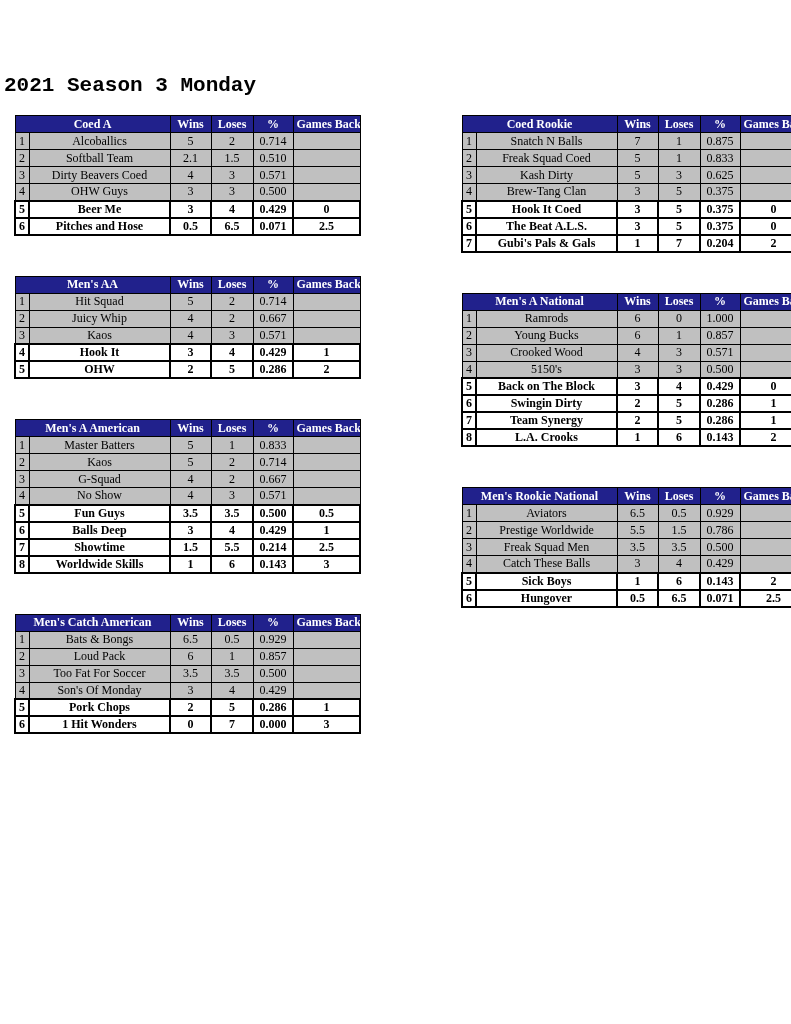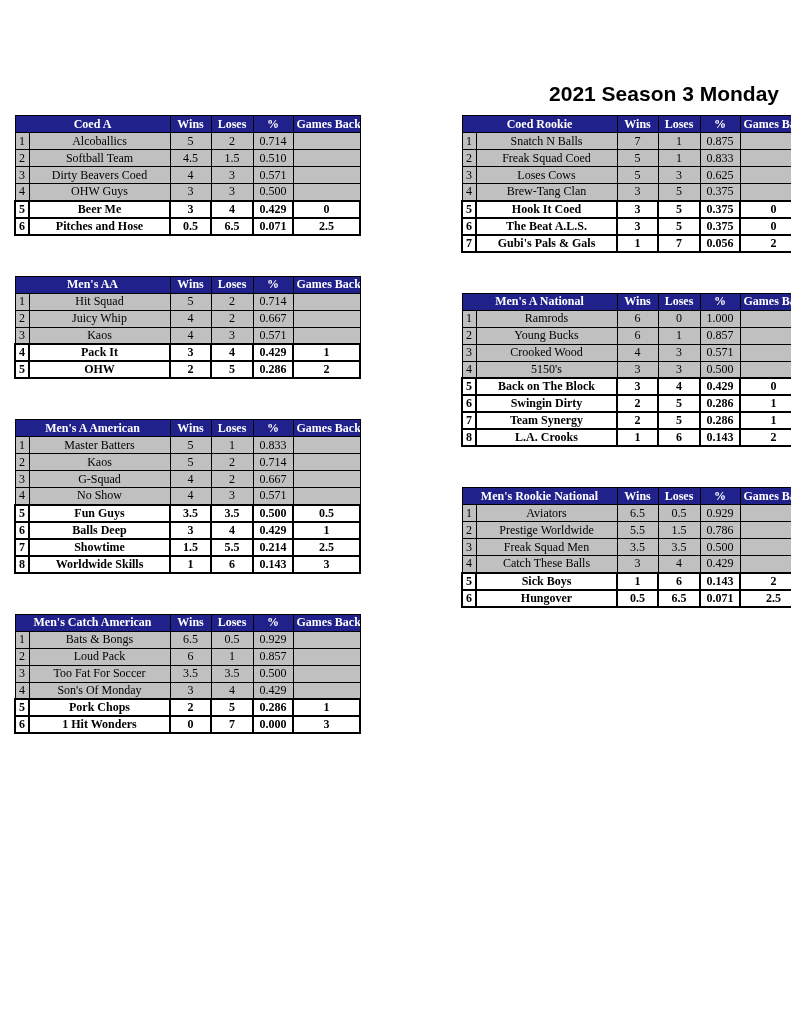--- a/index.html
+++ b/index.html
@@ -18,25 +18,25 @@
     background: #ffffff;
     font-family: "Liberation Serif", serif;
     color: #000000;
     overflow: hidden;
   }
   .title {
     position: absolute;
     top: 70px;
     left: 0;
     right: 0;
-    margin: 12px;
-    text-align: right;
+    margin: 4px;
+    text-align: left;
     font-size: 21px;
     font-weight: bold;
-    font-family: Liberation Sans, sans-serif;
+    font-family: Liberation Mono, monospace;
   }
   .columns {
     position: absolute;
     top: 115px;
     left: 14px;
     display: flex;
     gap: 102px;
     align-items: flex-start;
   }
   .col { width: 345px; }
@@ -98,21 +98,21 @@
               <td class="cell-rank">1</td>
               <td class="cell-team">Alcoballics</td>
               <td class="cell-wins">5</td>
               <td class="cell-loses">2</td>
               <td class="cell-pct">0.714</td>
               <td class="cell-gb"></td>
             </tr>
             <tr class="row-gray">
               <td class="cell-rank">2</td>
               <td class="cell-team">Softball Team</td>
-              <td class="cell-wins">4.5</td>
+              <td class="cell-wins">2.1</td>
               <td class="cell-loses">1.5</td>
               <td class="cell-pct">0.510</td>
               <td class="cell-gb"></td>
             </tr>
             <tr class="row-gray">
               <td class="cell-rank">3</td>
               <td class="cell-team">Dirty Beavers Coed</td>
               <td class="cell-wins">4</td>
               <td class="cell-loses">3</td>
               <td class="cell-pct">0.571</td>
@@ -183,21 +183,21 @@
             <tr class="row-gray">
               <td class="cell-rank">3</td>
               <td class="cell-team">Kaos</td>
               <td class="cell-wins">4</td>
               <td class="cell-loses">3</td>
               <td class="cell-pct">0.571</td>
               <td class="cell-gb"></td>
             </tr>
             <tr class="row-bold">
               <td class="cell-rank">4</td>
-              <td class="cell-team">Pack It</td>
+              <td class="cell-team">Hook It</td>
               <td class="cell-wins">3</td>
               <td class="cell-loses">4</td>
               <td class="cell-pct">0.429</td>
               <td class="cell-gb">1</td>
             </tr>
             <tr class="row-bold">
               <td class="cell-rank">5</td>
               <td class="cell-team">OHW</td>
               <td class="cell-wins">2</td>
               <td class="cell-loses">5</td>
@@ -394,21 +394,21 @@
             <tr class="row-gray">
               <td class="cell-rank">2</td>
               <td class="cell-team">Freak Squad Coed</td>
               <td class="cell-wins">5</td>
               <td class="cell-loses">1</td>
               <td class="cell-pct">0.833</td>
               <td class="cell-gb"></td>
             </tr>
             <tr class="row-gray">
               <td class="cell-rank">3</td>
-              <td class="cell-team">Loses Cows</td>
+              <td class="cell-team">Kash Dirty</td>
               <td class="cell-wins">5</td>
               <td class="cell-loses">3</td>
               <td class="cell-pct">0.625</td>
               <td class="cell-gb"></td>
             </tr>
             <tr class="row-gray">
               <td class="cell-rank">4</td>
               <td class="cell-team">Brew-Tang Clan</td>
               <td class="cell-wins">3</td>
               <td class="cell-loses">5</td>
@@ -429,21 +429,21 @@
               <td class="cell-wins">3</td>
               <td class="cell-loses">5</td>
               <td class="cell-pct">0.375</td>
               <td class="cell-gb">0</td>
             </tr>
             <tr class="row-bold">
               <td class="cell-rank">7</td>
               <td class="cell-team">Gubi's Pals &amp; Gals</td>
               <td class="cell-wins">1</td>
               <td class="cell-loses">7</td>
-              <td class="cell-pct">0.056</td>
+              <td class="cell-pct">0.204</td>
               <td class="cell-gb">2</td>
             </tr>
           </tbody>
   </table>
 
   <table class="standings">
     <colgroup>
       <col style="width:14px">
       <col style="width:141px">
       <col style="width:41px">

